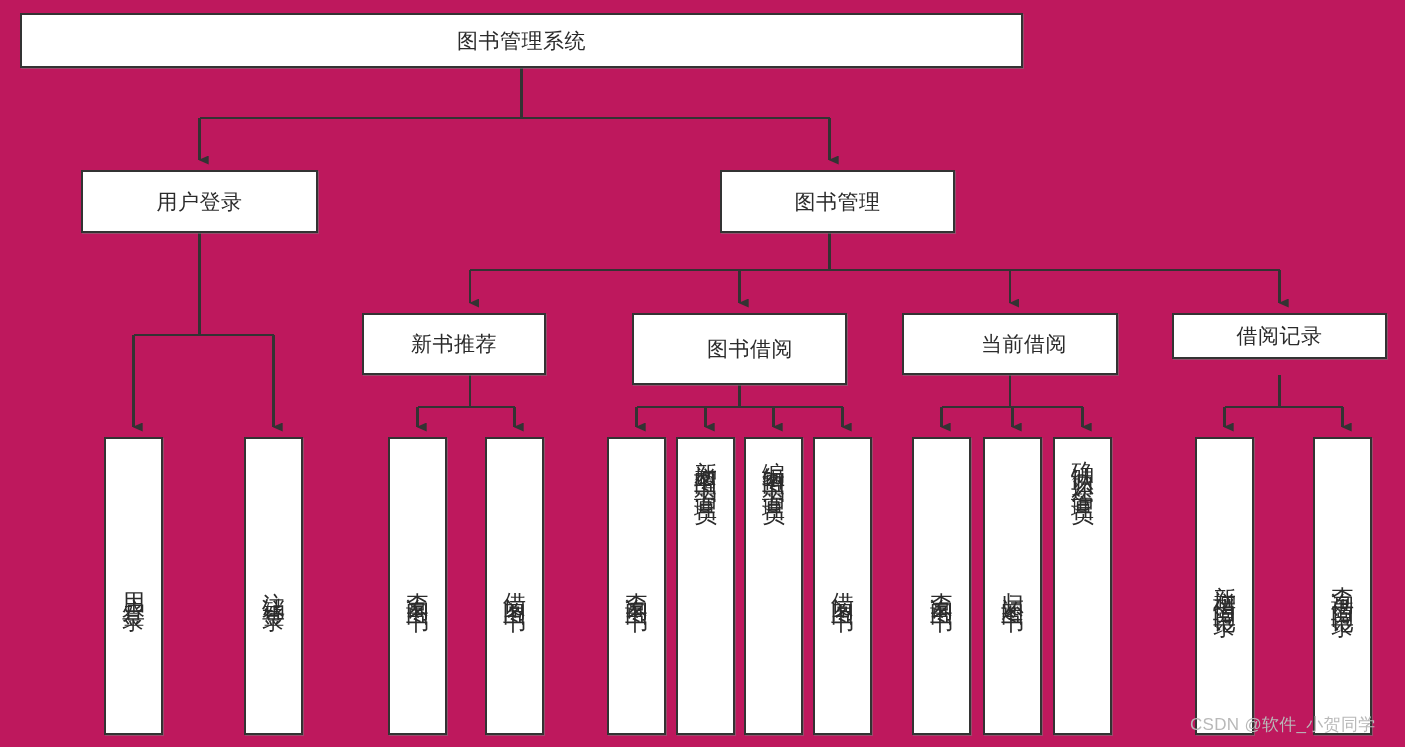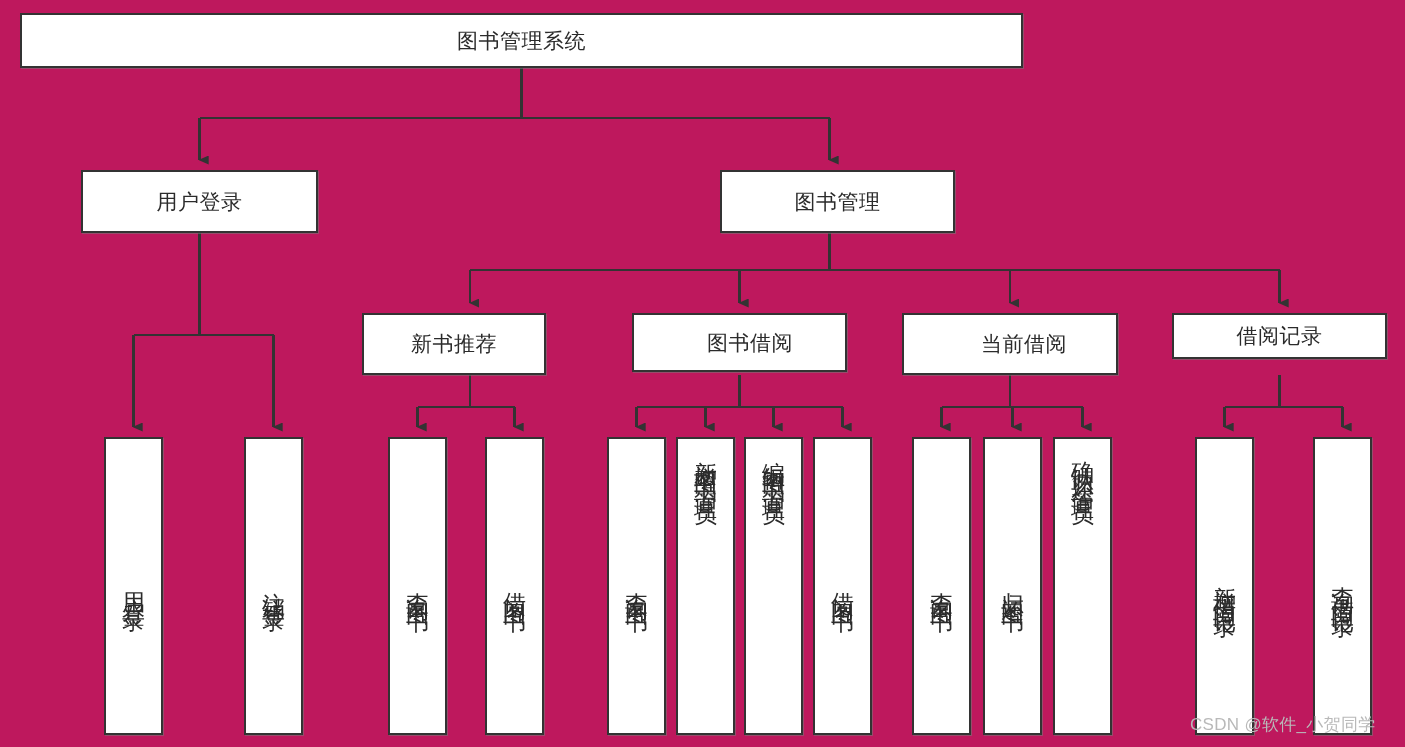--- a/index.html
+++ b/index.html
@@ -112,21 +112,21 @@
       </div>
       <div class="node horiz" style="left: 81px; top: 170px; width: 237px; height: 63px;">
         <span class="node-label">用户登录</span>
       </div>
       <div class="node horiz" style="left: 712px; top: 170px; width: 235px; height: 63px; margin-left: 8px;">
         <span class="node-label">图书管理</span>
       </div>
       <div class="node horiz" style="left: 362px; top: 313px; width: 184px; height: 62px;">
         <span class="node-label">新书推荐</span>
       </div>
-      <div class="node horiz" style="left: 632px; top: 313px; width: 215px; height: 59px; padding-left: 21px;">
+      <div class="node horiz" style="left: 632px; top: 313px; width: 215px; height: 72px; padding-left: 21px;">
         <span class="node-label">图书借阅</span>
       </div>
       <div class="node horiz" style="left: 902px; top: 313px; width: 216px; height: 62px; padding-left: 28px;">
         <span class="node-label">当前借阅</span>
       </div>
       <div class="node horiz" style="left: 1172px; top: 313px; width: 215px; height: 46px;">
         <span class="node-label">借阅记录</span>
       </div>
       <div class="node vert centered" style="left: 104px; top: 437px; width: 59px; height: 298px; align-items: center;">
         <span class="node-label">用户登录</span>

